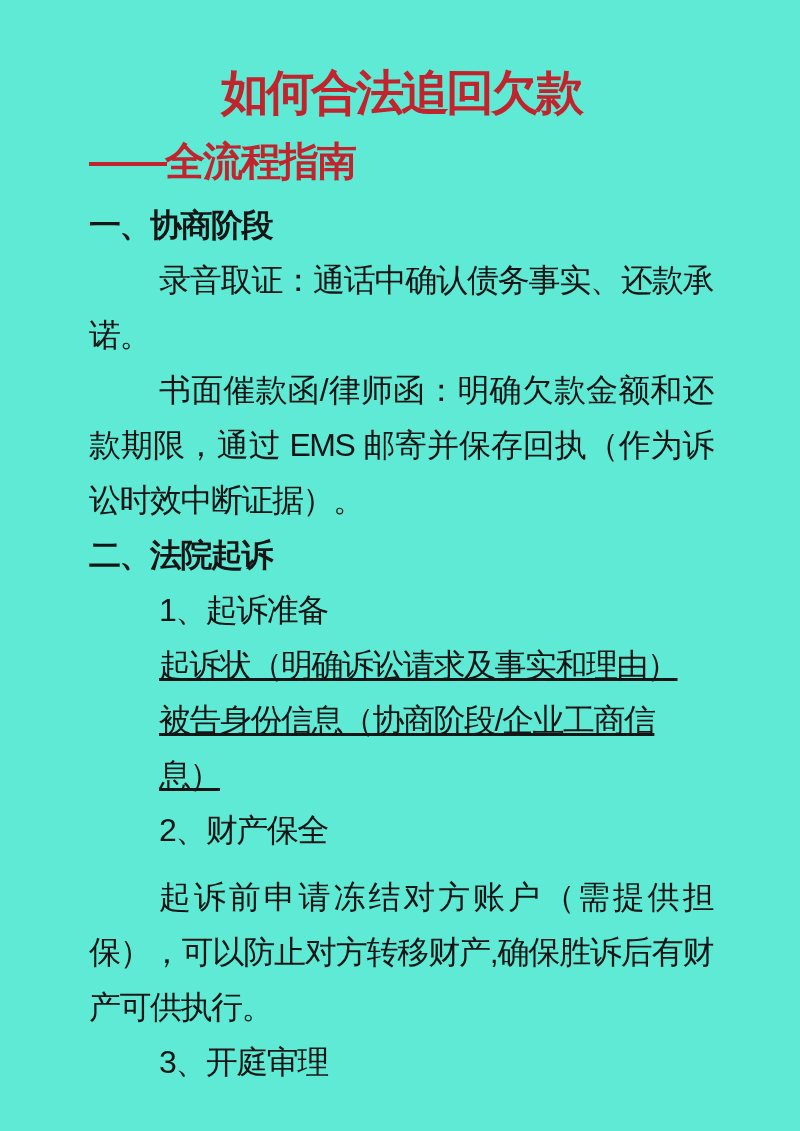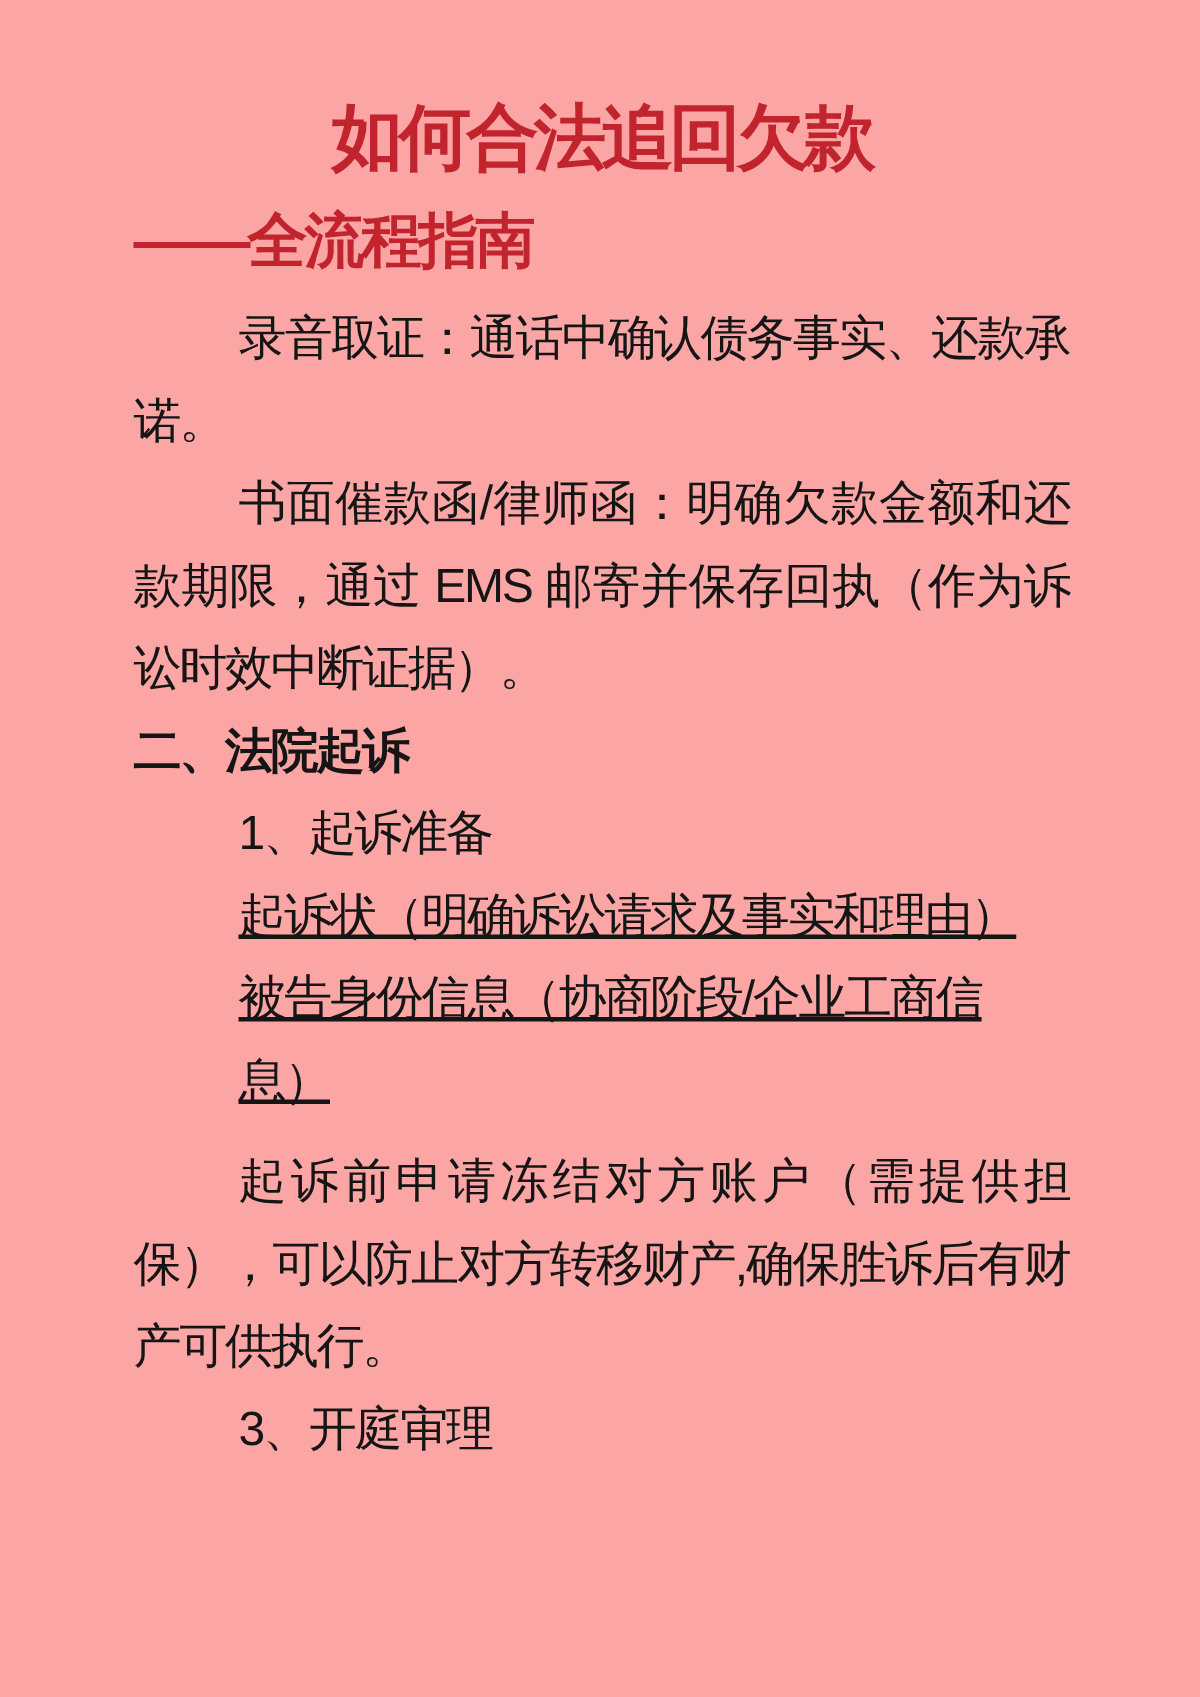--- a/index.html
+++ b/index.html
@@ -6,21 +6,21 @@
   html, body { width: 800px; height: 1131px; }
   body {
     background: #ffffff;
     color: #151515;
     font-family: "Liberation Sans", "DejaVu Sans", sans-serif;
     overflow: hidden;
   }
   .page {
     width: 800px;
     height: 1131px;
-    background: #fca5a5;
+    background: #5eead4;
     padding: 64px 87px 0 89px;
     overflow: hidden;
   }
   .doc-title {
     color: #c2242e;
     font-weight: bold;
     font-size: 48px;
     line-height: 58px;
     letter-spacing: -3px;
     text-align: center;
@@ -68,33 +68,35 @@
 <body>
 
 <div class="page">
 
   <div class="doc-title">如何合法追回欠款</div>
 
   <div class="doc-subtitle">——全流程指南</div>
 
   <div class="doc-body">
 
+    <div class="h1">一、协商阶段</div>
 
     <div class="para">录音取证：通话中确认债务事实、还款承诺。</div>
 
     <div class="para">书面催款函/律师函：明确欠款金额和还款期限，通过 EMS 邮寄并保存回执（作为诉讼时效中断证据）。</div>
 
     <div class="h1">二、法院起诉</div>
 
     <div class="subhead">1、起诉准备</div>
 
     <div class="item">起诉状（明确诉讼请求及事实和理由）</div>
 
 
     <div class="item">被告身份信息（协商阶段/企业工商信息）</div>
 
+    <div class="subhead">2、财产保全</div>
 
     <div class="para gap-before">起诉前申请冻结对方账户（需提供担保），可以防止对方转移财产,确保胜诉后有财产可供执行。</div>
 
     <div class="subhead">3、开庭审理</div>
 
   </div>
 </div>
 
 </body></html>

